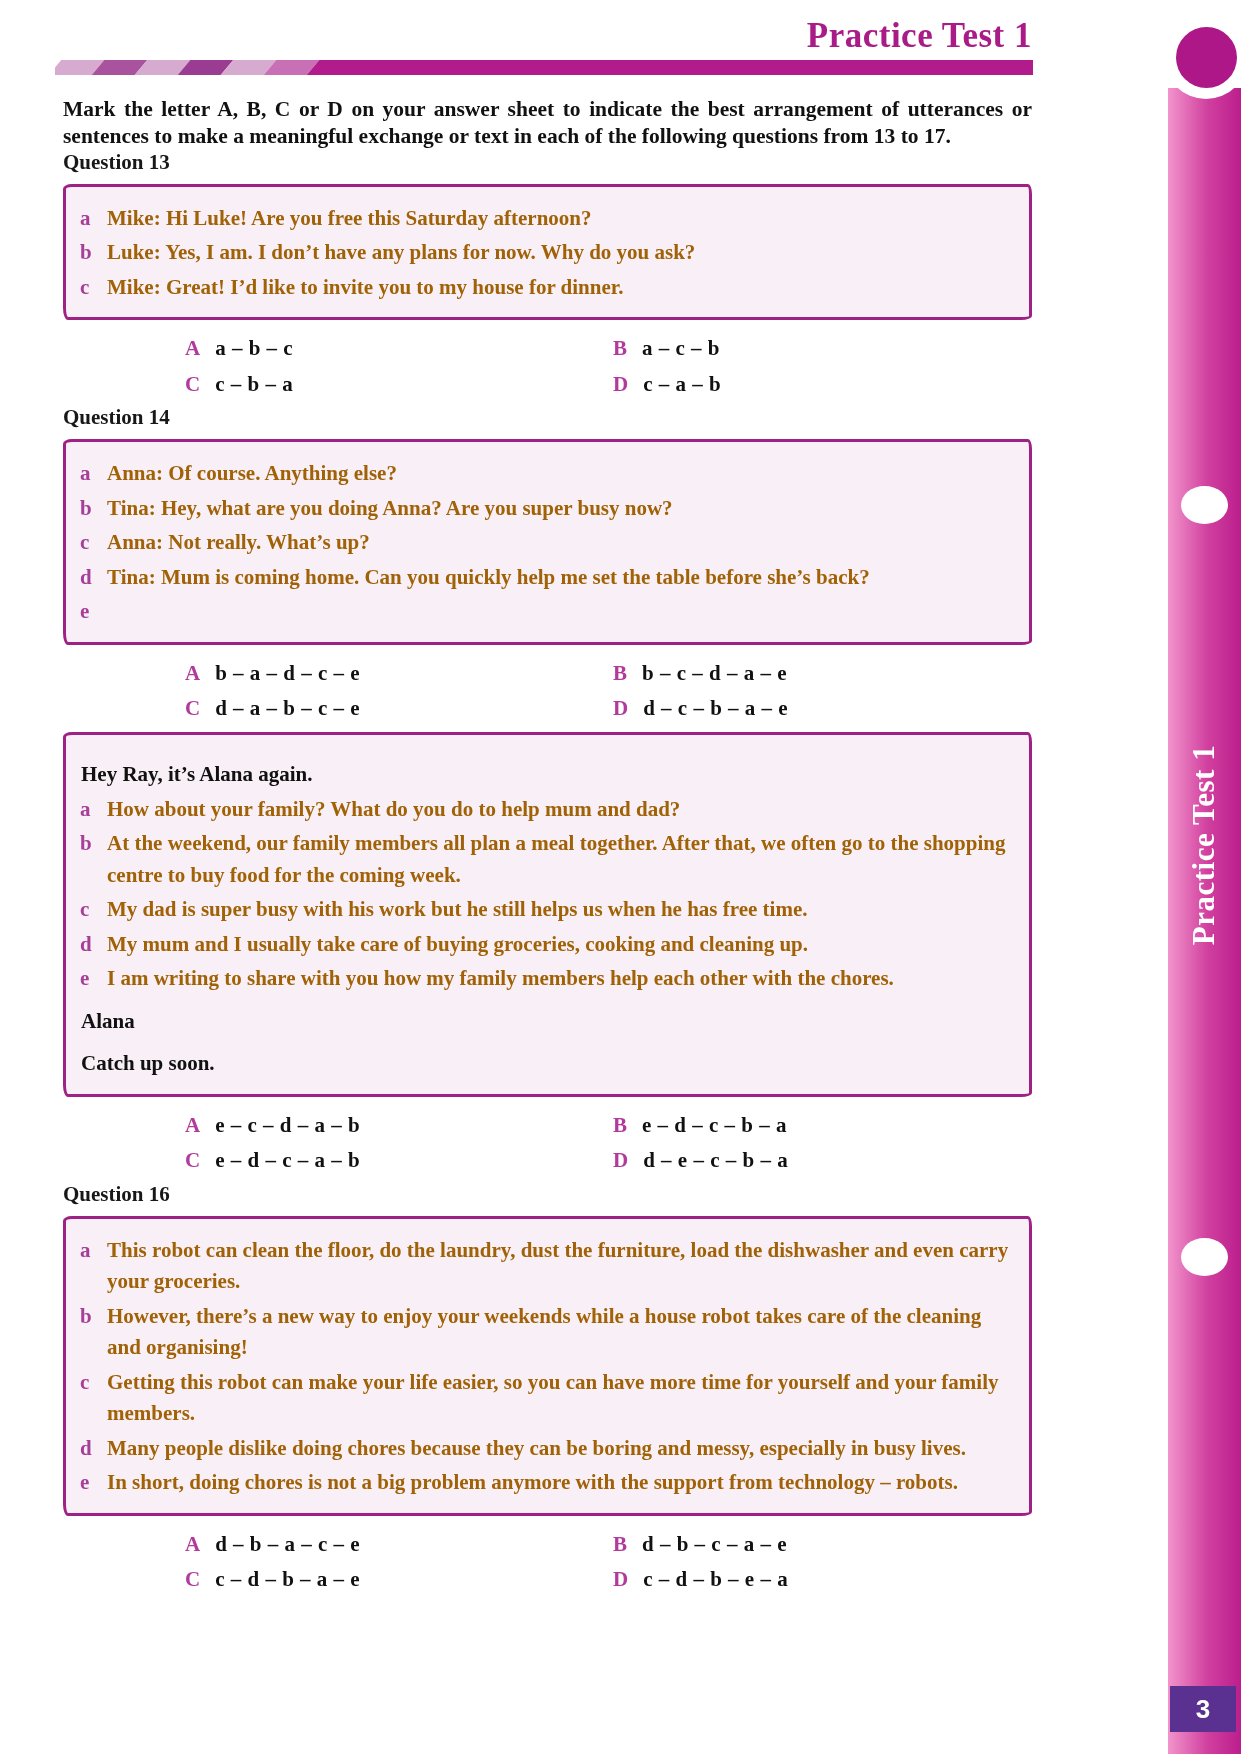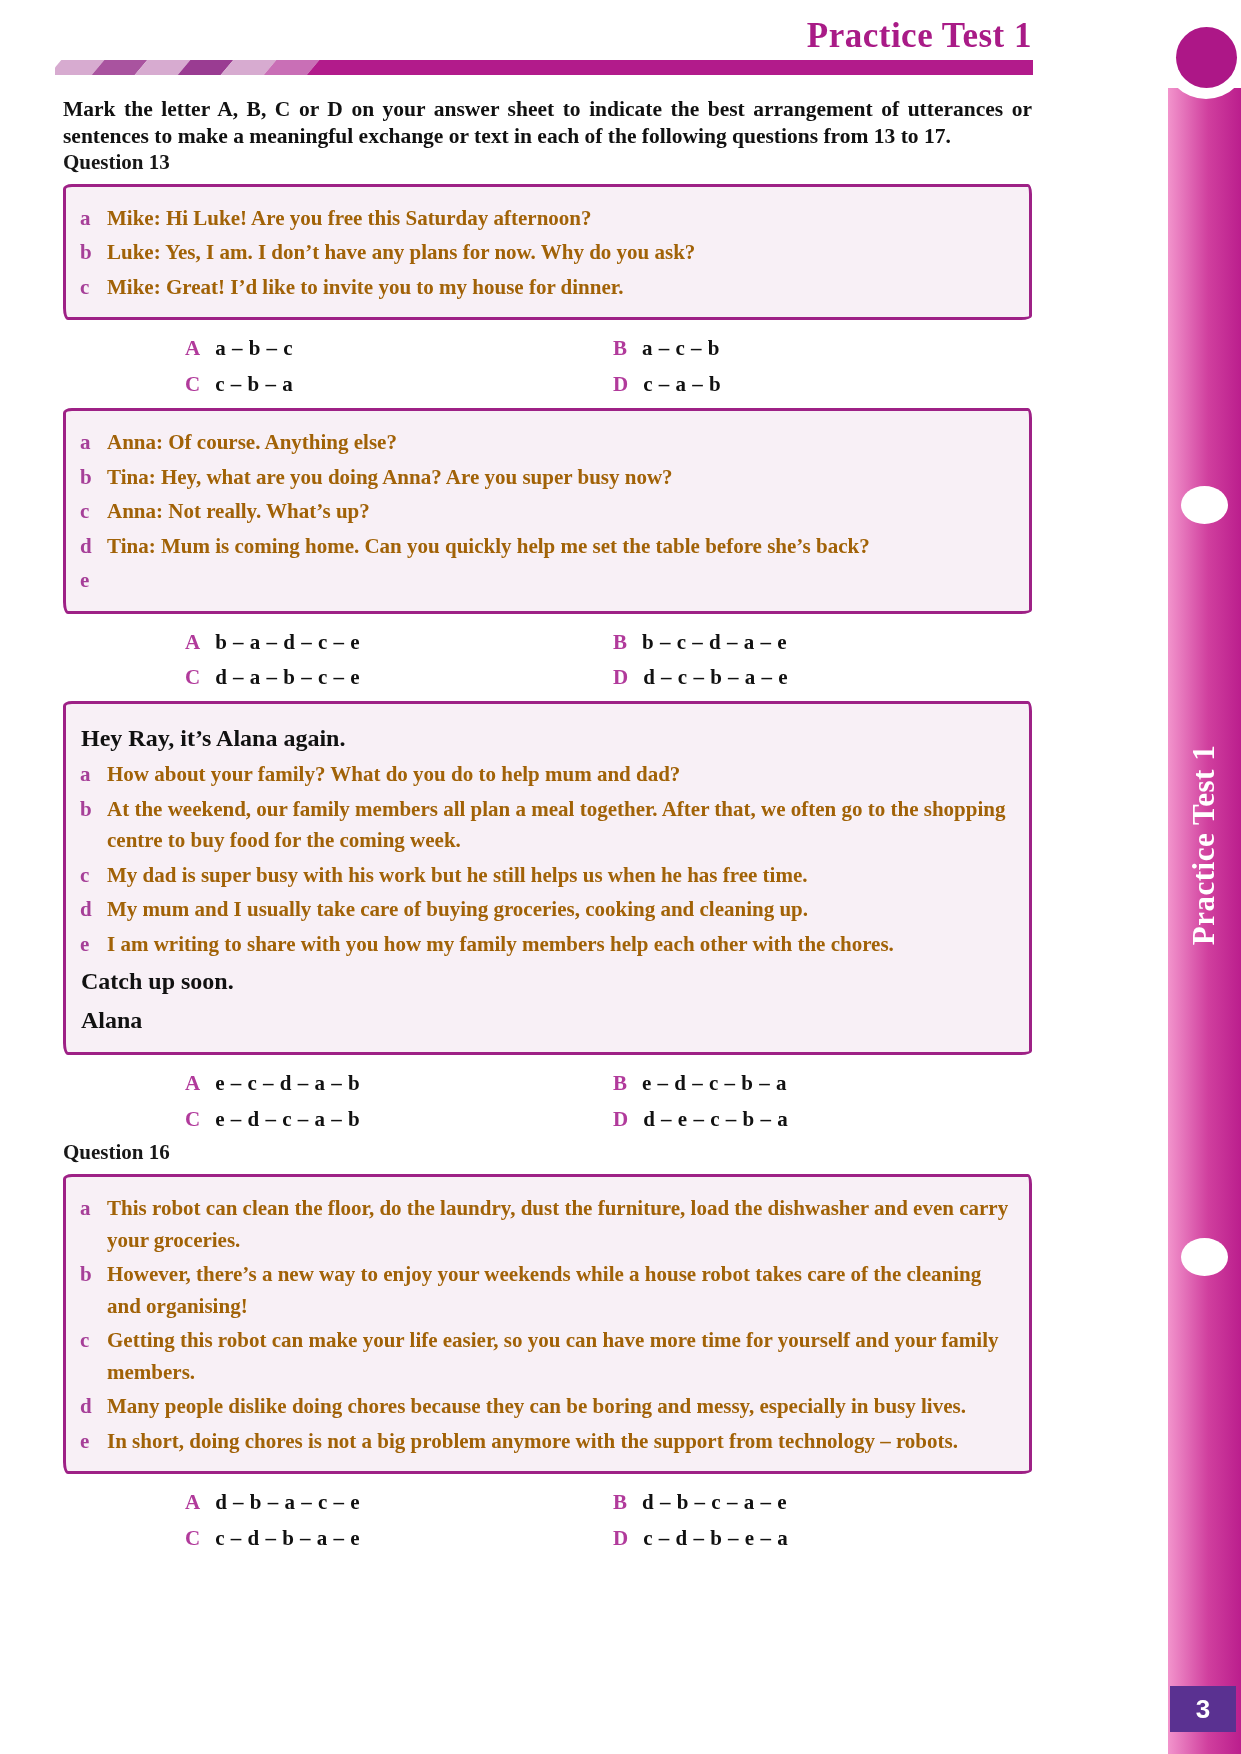--- a/index.html
+++ b/index.html
@@ -56,21 +56,21 @@
   .question-box {
     margin-top:9px;
     background:#f8f0f6;
     border:3px solid #9e2186;
     border-radius:9px 4px 11px 5px / 5px 10px 4px 12px;
     padding:13px 18px 11px 14px;
   }
   .item { display:flex; font-size:21px; font-weight:bold; line-height:1.5; margin:3px 0; }
   .item .letter { flex:none; width:27px; color:#a63f98; }
   .item .text   { color:#a16207; }
-  .plain-line   { font-size:24px; font-weight:bold; line-height:1.5; margin:3px 0 3px 1px; }
+  .plain-line   { font-size:21px; font-weight:bold; line-height:1.5; margin:11px 0 3px 1px; }
 
   .options {
     margin:14px 0 6px 122px;
     display:grid;
     grid-template-columns:428px auto;
     row-gap:6px;
   }
   .option { display:flex; font-size:21px; font-weight:bold; line-height:1.4; }
   .option .opt-letter { color:#b13a9b; margin-right:15px; }
   .option .opt-text   { color:#111; letter-spacing:.5px; }
@@ -159,20 +159,21 @@
     <div class="option">
       <span class="opt-letter">C</span>
       <span class="opt-text">c – b – a</span>
     </div>
     <div class="option">
       <span class="opt-letter">D</span>
       <span class="opt-text">c – a – b</span>
     </div>
   </div>
 
+  <div class="q-label">Question 14</div>
   <div class="question-box">
     <div class="item">
       <span class="letter">a</span>
       <span class="text">Anna: Of course. Anything else?</span>
     </div>
     <div class="item">
       <span class="letter">b</span>
       <span class="text">Tina: Hey, what are you doing Anna? Are you super busy now?</span>
     </div>
     <div class="item">
@@ -221,22 +222,22 @@
       <span class="text">My dad is super busy with his work but he still helps us when he has free time.</span>
     </div>
     <div class="item">
       <span class="letter">d</span>
       <span class="text">My mum and I usually take care of buying groceries, cooking and cleaning up.</span>
     </div>
     <div class="item">
       <span class="letter">e</span>
       <span class="text">I am writing to share with you how my family members help each other with the chores.</span>
     </div>
+    <div class="plain-line">Alana</div>
     <div class="plain-line">Catch up soon.</div>
-    <div class="plain-line">Alana</div>
   </div>
   <div class="options">
     <div class="option">
       <span class="opt-letter">A</span>
       <span class="opt-text">e – c – d – a – b</span>
     </div>
     <div class="option">
       <span class="opt-letter">B</span>
       <span class="opt-text">e – d – c – b – a</span>
     </div>

